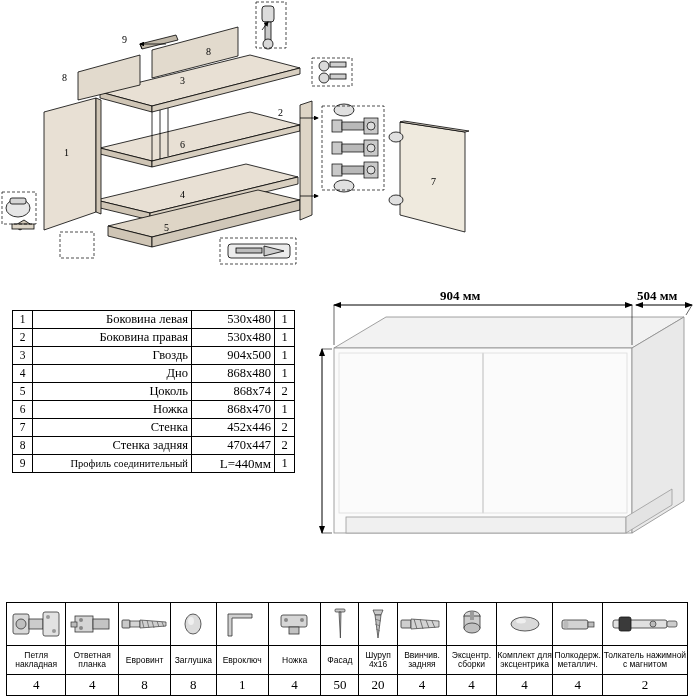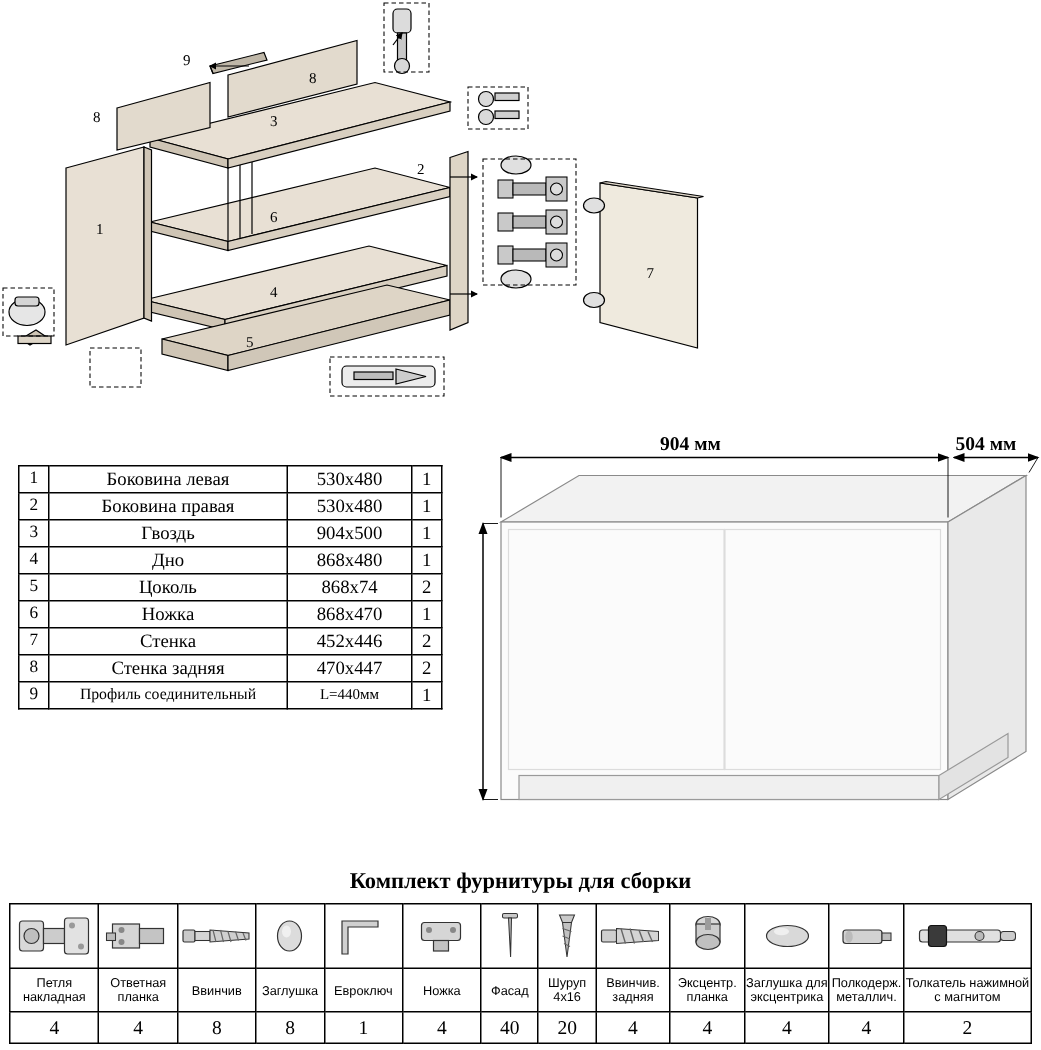--- a/index.html
+++ b/index.html
@@ -24,25 +24,25 @@
     font-size:12.5px;
   }
   .parts-table td{
     border:1px solid #000;
     padding:1px 3px;
     height:15px;
     line-height:15px;
     white-space:nowrap;
   }
   .parts-table td.num{width:13px;text-align:center;font-size:11.5px;}
-  .parts-table td.name{width:152px;text-align:center;}
-  .parts-table td.size{width:76px;text-align:center;}
+  .parts-table td.name{width:152px;text-align:right;}
+  .parts-table td.size{width:76px;text-align:right;}
   .parts-table td.qty{width:13px;text-align:center;}
   .parts-table td.name.small{font-size:10.5px;font-family:Liberation Serif, serif;}
-  .parts-table td.size.small{font-size:10px;}
+  .parts-table td.size.small{font-size:13px;}
 
   
   .dimdraw{position:absolute;left:312px;top:285px;width:394px;height:280px;}
 
   
   .hw-title{
     position:absolute;left:0;top:580px;width:694px;
     text-align:center;font-size:15px;font-weight:bold;
     font-family:"Liberation Serif", serif;
   }
@@ -293,21 +293,20 @@
 
       <g stroke="#000" stroke-width="1">
         <line x1="10" y1="64" x2="10" y2="248" marker-start="url(#dimB)" marker-end="url(#dimA)"></line>
         <line x1="10" y1="64" x2="20" y2="64" stroke-width="0.6"></line>
         <line x1="10" y1="248" x2="20" y2="248" stroke-width="0.6"></line>
       </g>
       <text x="-2" y="160" font-family="Liberation Serif, serif" font-size="13" font-weight="bold" transform="rotate(-90 -2,160)" text-anchor="middle">546 мм</text>
     </svg>
   </div>
 
-  <div class="hw-title">Комплект фурнитуры для сборки</div>
 
   <table class="hw-table">
     <colgroup>
       <col style="width:8.4%">
         <col style="width:7.4%">
         <col style="width:7.4%">
         <col style="width:6.4%">
       <col style="width:7.4%">
         <col style="width:7.4%">
         <col style="width:5.4%">
@@ -428,41 +427,41 @@
             <rect x="10" y="4" width="12" height="14" rx="2" fill="#3a3a3a" stroke="#111" stroke-width="0.8"></rect>
             <circle cx="44" cy="11" r="3" fill="#bbb" stroke="#333" stroke-width="0.7"></circle>
             <rect x="58" y="8" width="10" height="6" rx="2" fill="#cccccc" stroke="#333" stroke-width="0.7"></rect>
           </svg>
         </td>
       </tr>
 
       <tr class="hw-label-row">
         <td>Петля накладная</td>
         <td>Ответная планка</td>
-        <td>Ввинчив</td>
+        <td>Евровинт</td>
         <td>Заглушка</td>
         <td>Евроключ</td>
         <td>Ножка</td>
         <td>Фасад</td>
         <td>Шуруп 4х16</td>
         <td>Ввинчив. задняя</td>
-        <td>Эксцентр. планка</td>
-        <td>Заглушка для эксцентрика</td>
+        <td>Эксцентр. сборки</td>
+        <td>Комплект для эксцентрика</td>
         <td>Полкодерж. металлич.</td>
         <td>Толкатель нажимной с магнитом</td>
       </tr>
 
       <tr class="hw-qty-row">
         <td>4</td>
         <td>4</td>
         <td>8</td>
         <td>8</td>
         <td>1</td>
         <td>4</td>
-        <td>40</td>
+        <td>50</td>
         <td>20</td>
         <td>4</td>
         <td>4</td>
         <td>4</td>
         <td>4</td>
         <td>2</td>
       </tr>
     </tbody>
   </table>
 

